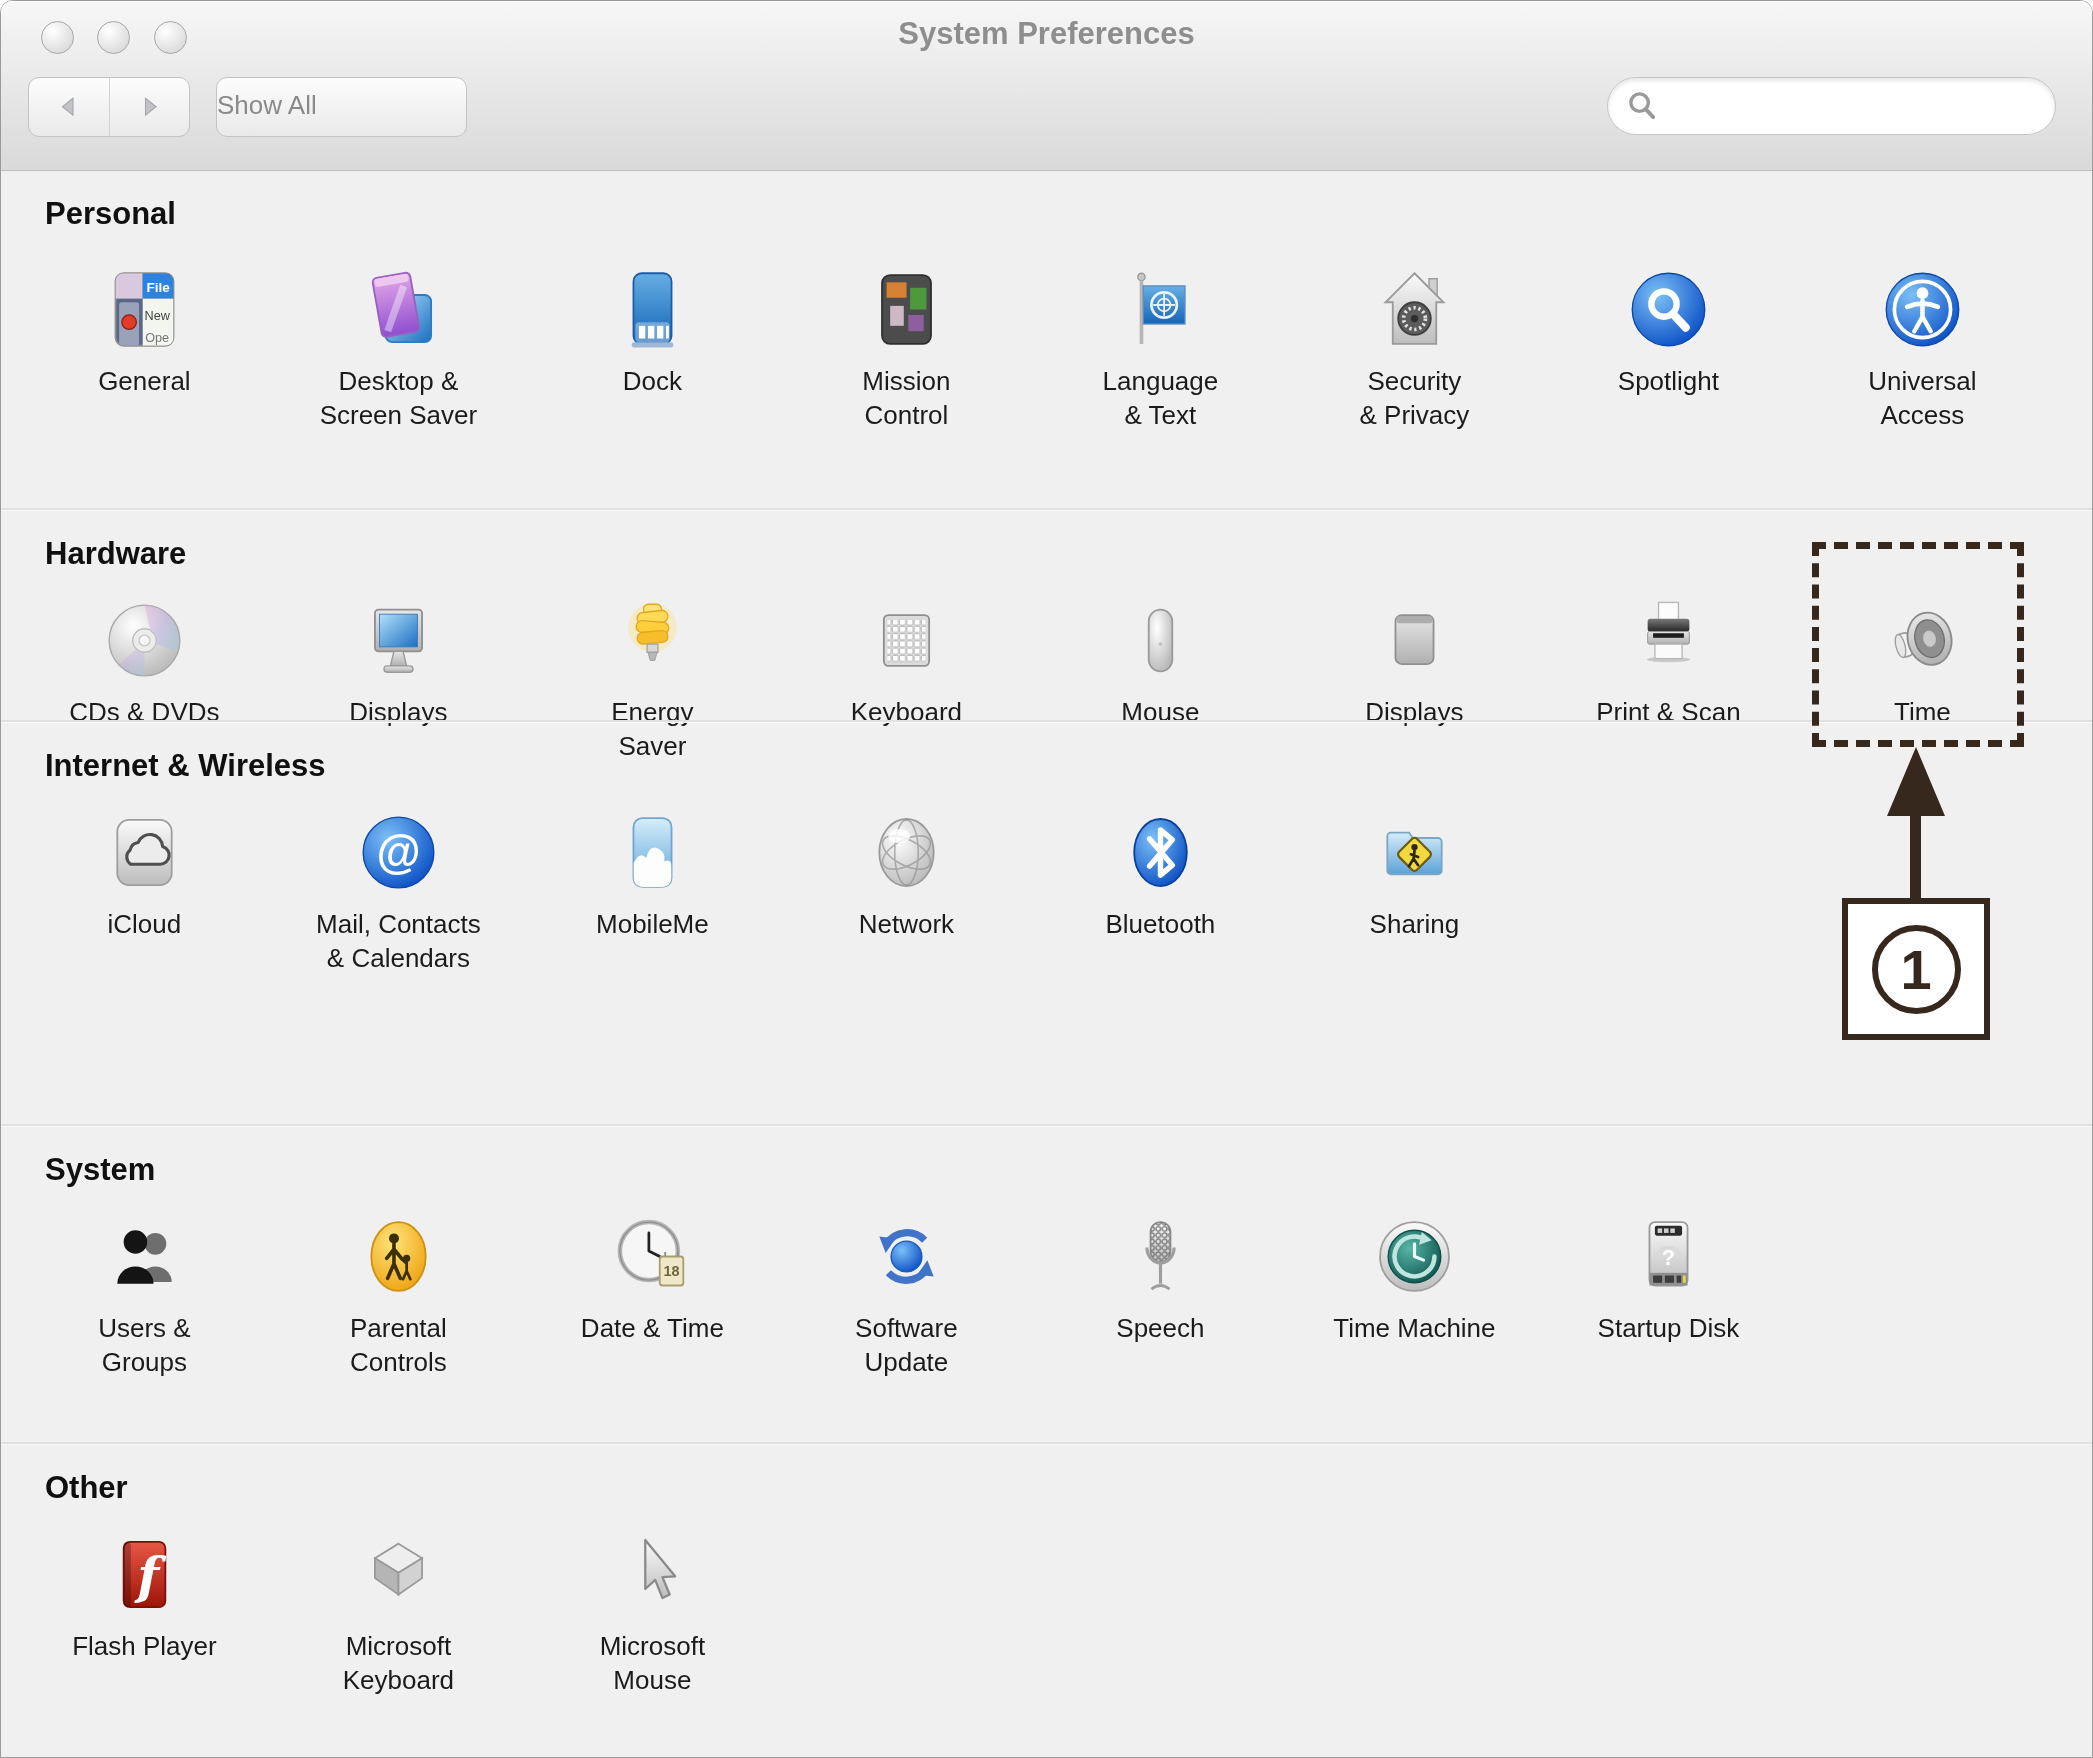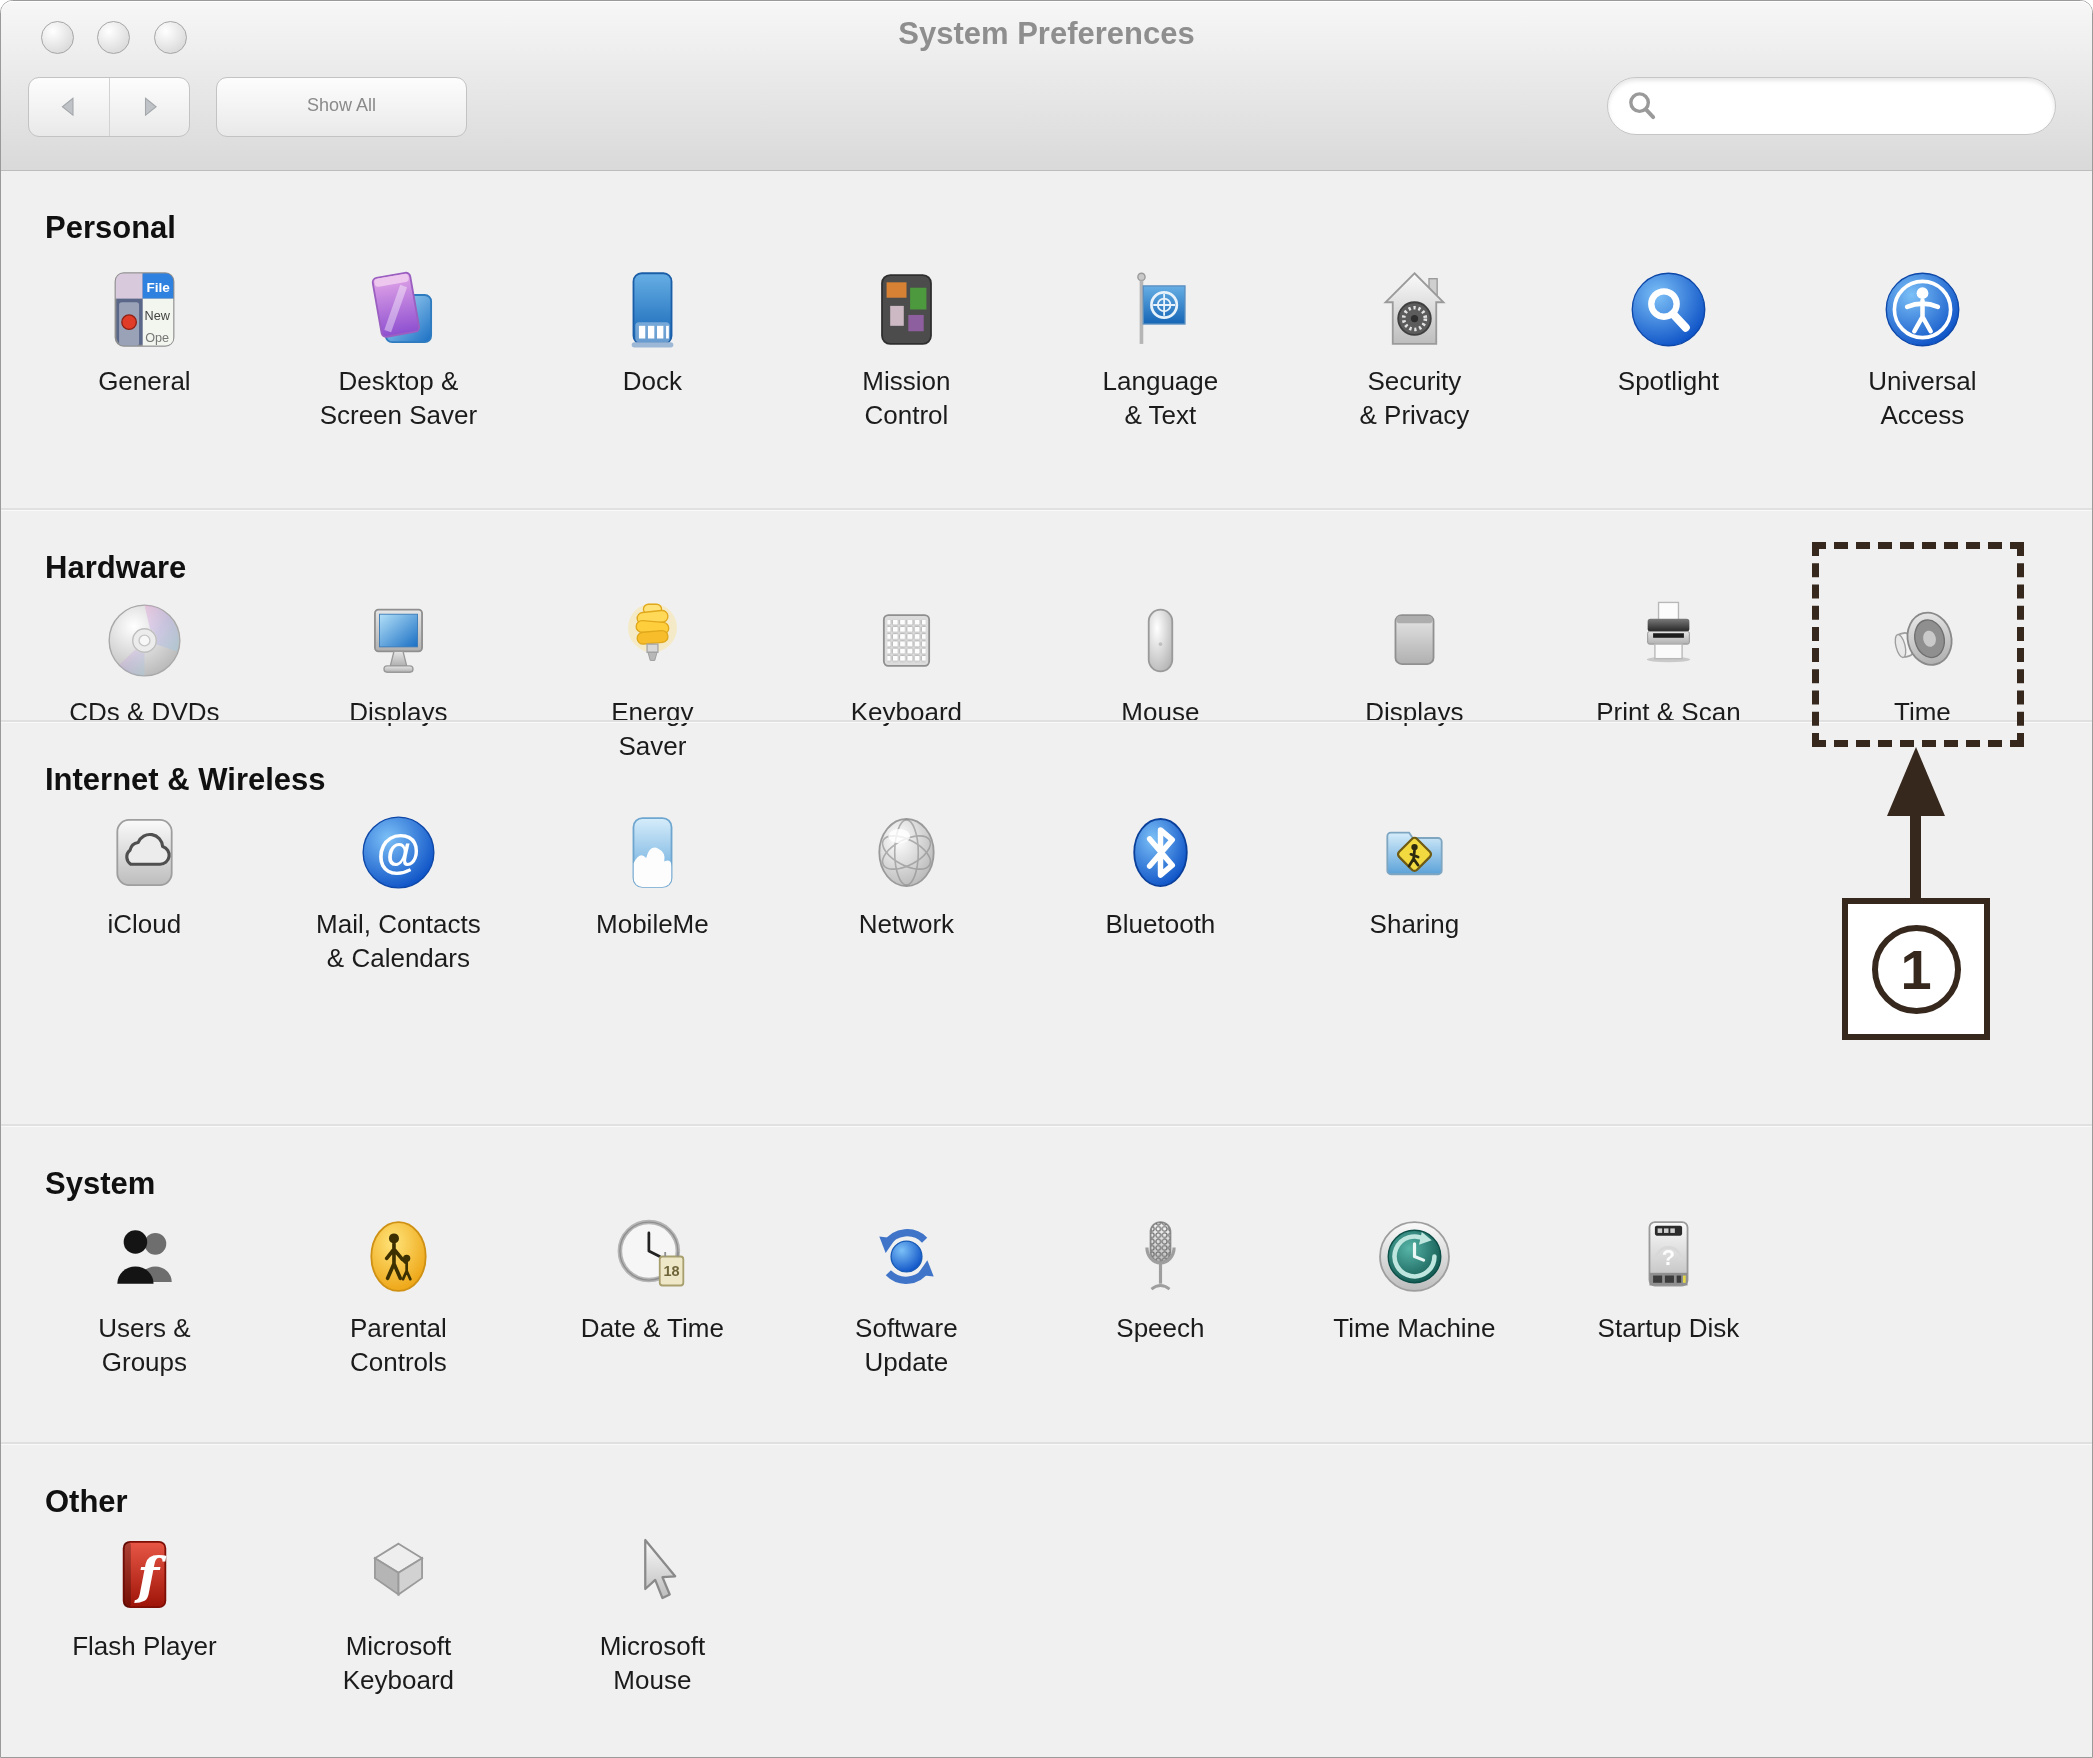--- a/index.html
+++ b/index.html
@@ -13,35 +13,35 @@
   .light{position:absolute;top:20px;width:33px;height:33px;border-radius:50%;
     background:radial-gradient(circle at 35% 30%,#ffffff,#d0d0d0);border:1.8px solid #a6a6a6;box-sizing:border-box;}
   .light.l1{left:40px}.light.l2{left:96px}.light.l3{left:153px}
   .window-title{position:absolute;top:14.5px;left:0;width:100%;text-align:center;
     font-size:31px;font-weight:bold;color:#8e8e8e;}
   .nav-group{position:absolute;left:27px;top:76px;width:162px;height:60px;border:1.8px solid #c3c3c3;
     border-radius:11px;background:linear-gradient(#fdfdfd,#e9e9e9);display:flex;box-sizing:border-box;}
   .nav-btn{flex:1;display:flex;align-items:center;justify-content:center;}
   .nav-btn.fwd{border-left:1.8px solid #d2d2d2;}
   .showall-btn{position:absolute;left:215px;top:76px;width:251px;height:60px;border:1.8px solid #c3c3c3;
-    border-radius:11px;background:linear-gradient(#fdfdfd,#e9e9e9);color:#8a8a8a;font-size:18px;
-    text-align:center;line-height:55px;box-sizing:border-box;}
+    border-radius:11px;background:linear-gradient(#fdfdfd,#e9e9e9);color:#8a8a8a;font-size:26px;
+    text-align:left;line-height:55px;box-sizing:border-box;}
   .search{position:absolute;right:36px;top:76px;width:449px;height:58px;}
   .search input{width:100%;height:100%;border-radius:29px;border:1.8px solid #c6c6c6;background:#fff;
     box-sizing:border-box;padding:0 18px 0 60px;font-size:25.5px;color:#333;
     box-shadow:inset 0 2.7px 4.5px rgba(0,0,0,.10);outline:none;
     font-family:"Liberation Sans","DejaVu Sans",sans-serif;}
   .search .mag{position:absolute;left:18px;top:11.8px;width:35px;height:35px;}
   
   .content{position:absolute;top:169px;left:0;right:0;bottom:0;}
   .section{position:relative;width:100%;box-sizing:border-box;}
   .section + .section{border-top:2.7px solid #e0e0e0;box-shadow:inset 0 0.9px 0 #f9f9f9;}
   .s-personal{height:338px}.s-hardware{height:212px}.s-internet{height:404px}
   .s-system{height:318px}.s-other{height:240px}
-  .section h2{position:absolute;top:40px;left:44px;margin:0;font-size:31px;font-weight:bold;color:#101010;}
+  .section h2{position:absolute;top:26px;left:44px;margin:0;font-size:31px;font-weight:bold;color:#101010;}
   .grid{position:absolute;top:87px;left:16.4px;display:grid;grid-template-columns:repeat(8,254px);}
   .s-personal .grid{top:96px;}
   .item{display:flex;flex-direction:column;align-items:center;}
   .icon-box{width:87px;height:87px;}
   .icon-box svg{width:87px;height:87px;display:block;}
   .item-label{margin-top:11px;font-size:26px;line-height:34px;color:#1b1b1b;
     text-align:center;white-space:pre-line;}
   
   .highlight-dashed{position:absolute;left:1811px;top:541px;width:212px;height:205px;
     border:7.3px dashed #37281e;box-sizing:border-box;z-index:20;}

